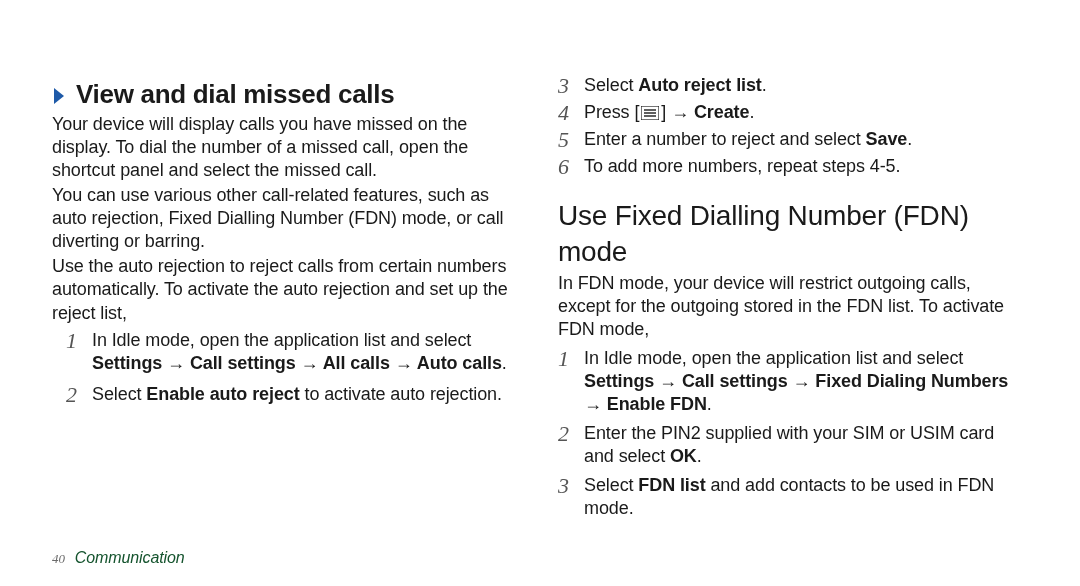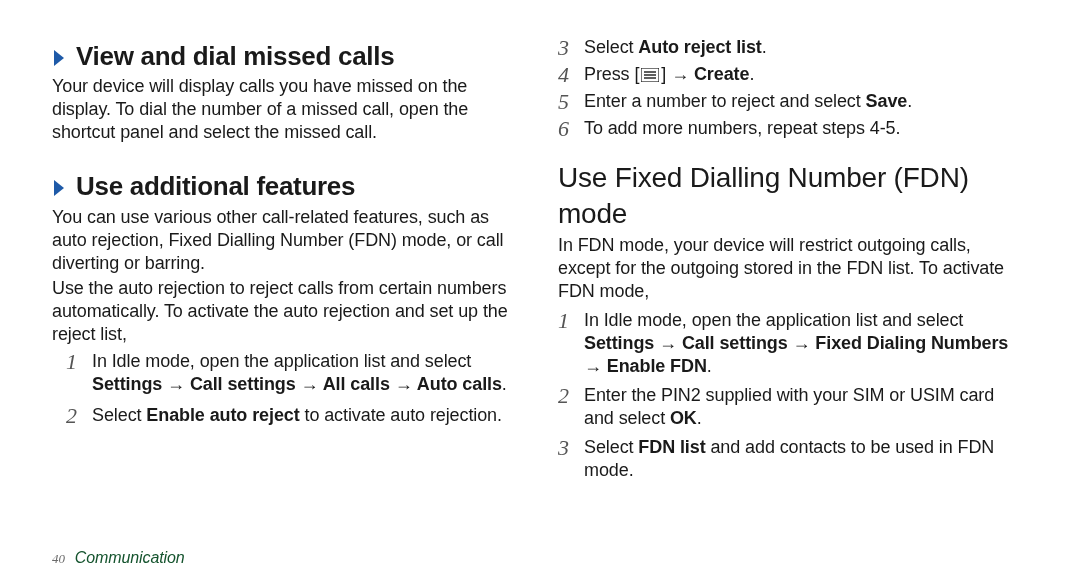--- a/index.html
+++ b/index.html
@@ -13,21 +13,21 @@
     font-size: 18px;
     line-height: 1.28;
     letter-spacing: -0.1px;
     overflow: hidden;
   }
   .page {
     position: relative;
     width: 1080px;
     height: 586px;
     box-sizing: border-box;
-    padding: 32px 52px 0 52px;
+    padding: 70px 52px 0 52px;
   }
   .cols {
     display: flex;
     gap: 36px;
   }
   .col {
     flex: 1 1 0;
   }
   h2 {
     font-size: 26px;
@@ -109,28 +109,20 @@
       <h2>
         <span class="chev">
           <svg width="16" height="20" viewBox="0 0 16 20">
               <path d="M2 2 L12 10 L2 18 Z" fill="#1e5aa8"></path>
             </svg>
         </span>
         <span>View and dial missed calls</span>
       </h2>
       <p>Your device will display calls you have missed on the display. To dial the number of a missed call, open the shortcut panel and select the missed call.</p>
 
-      <h2 style="margin-top:26px">
-        <span class="chev">
-          <svg width="16" height="20" viewBox="0 0 16 20">
-              <path d="M2 2 L12 10 L2 18 Z" fill="#1e5aa8"></path>
-            </svg>
-        </span>
-        <span>Use additional features</span>
-      </h2>
       <p>You can use various other call-related features, such as auto rejection, Fixed Dialling Number (FDN) mode, or call diverting or barring.</p>
 
       <p>Use the auto rejection to reject calls from certain numbers automatically. To activate the auto rejection and set up the reject list,</p>
 
       <div class="left-steps">
         <div class="step">
           <div class="num">1</div>
           <div class="body">
             <span>In Idle mode, open the application list and select </span><b>Settings → Call settings → All calls → Auto calls</b><span>.</span>
           </div>

